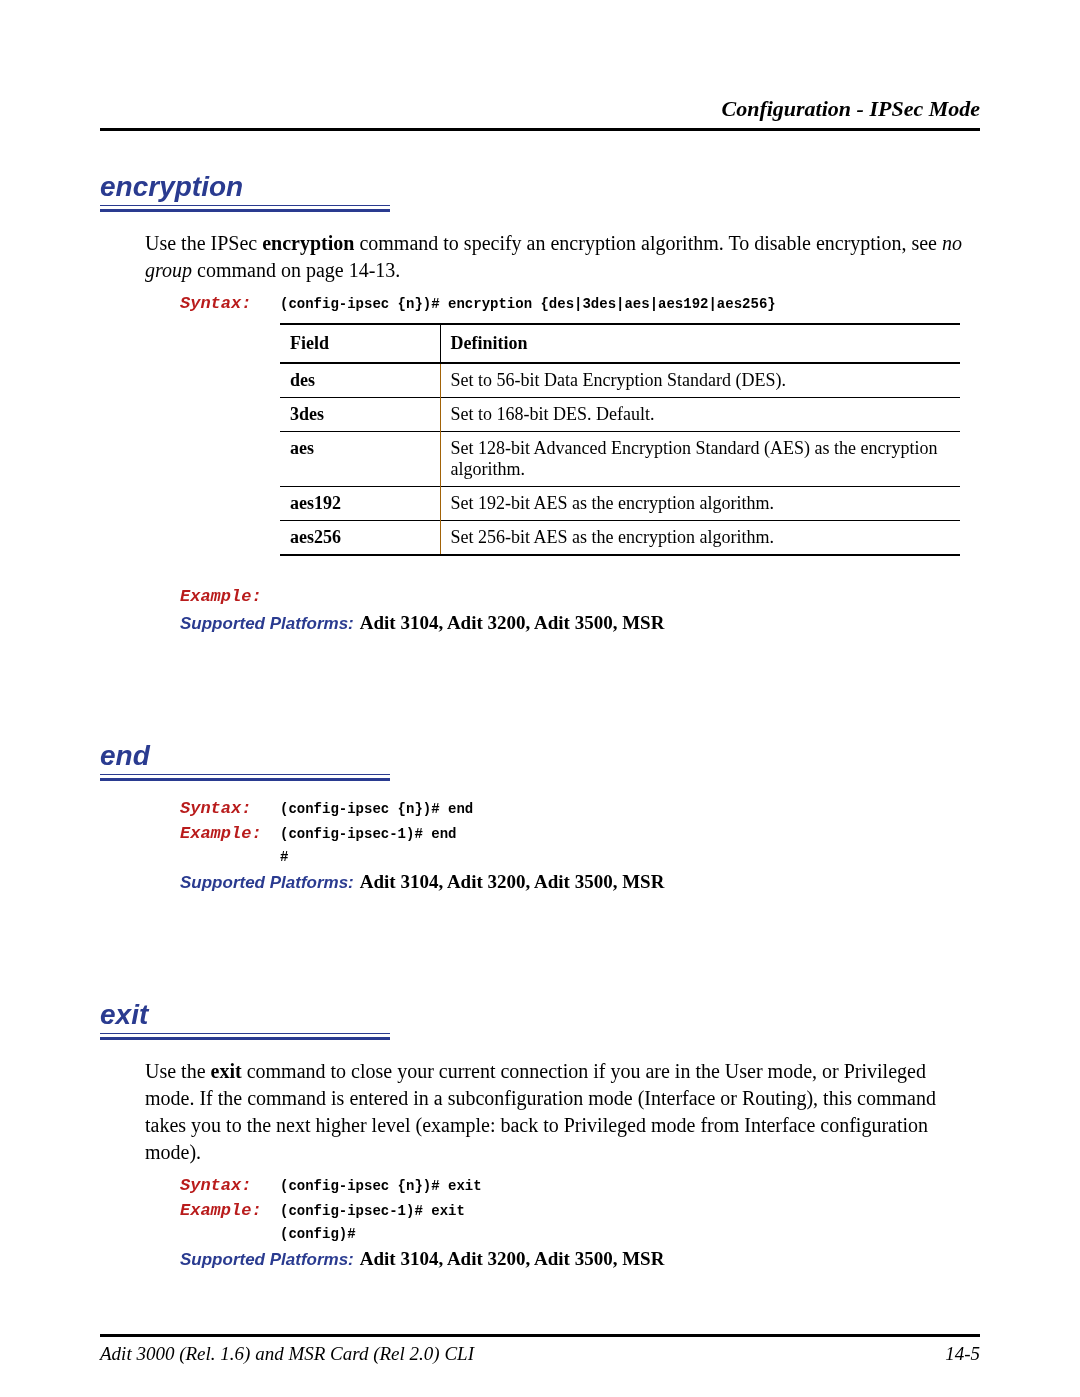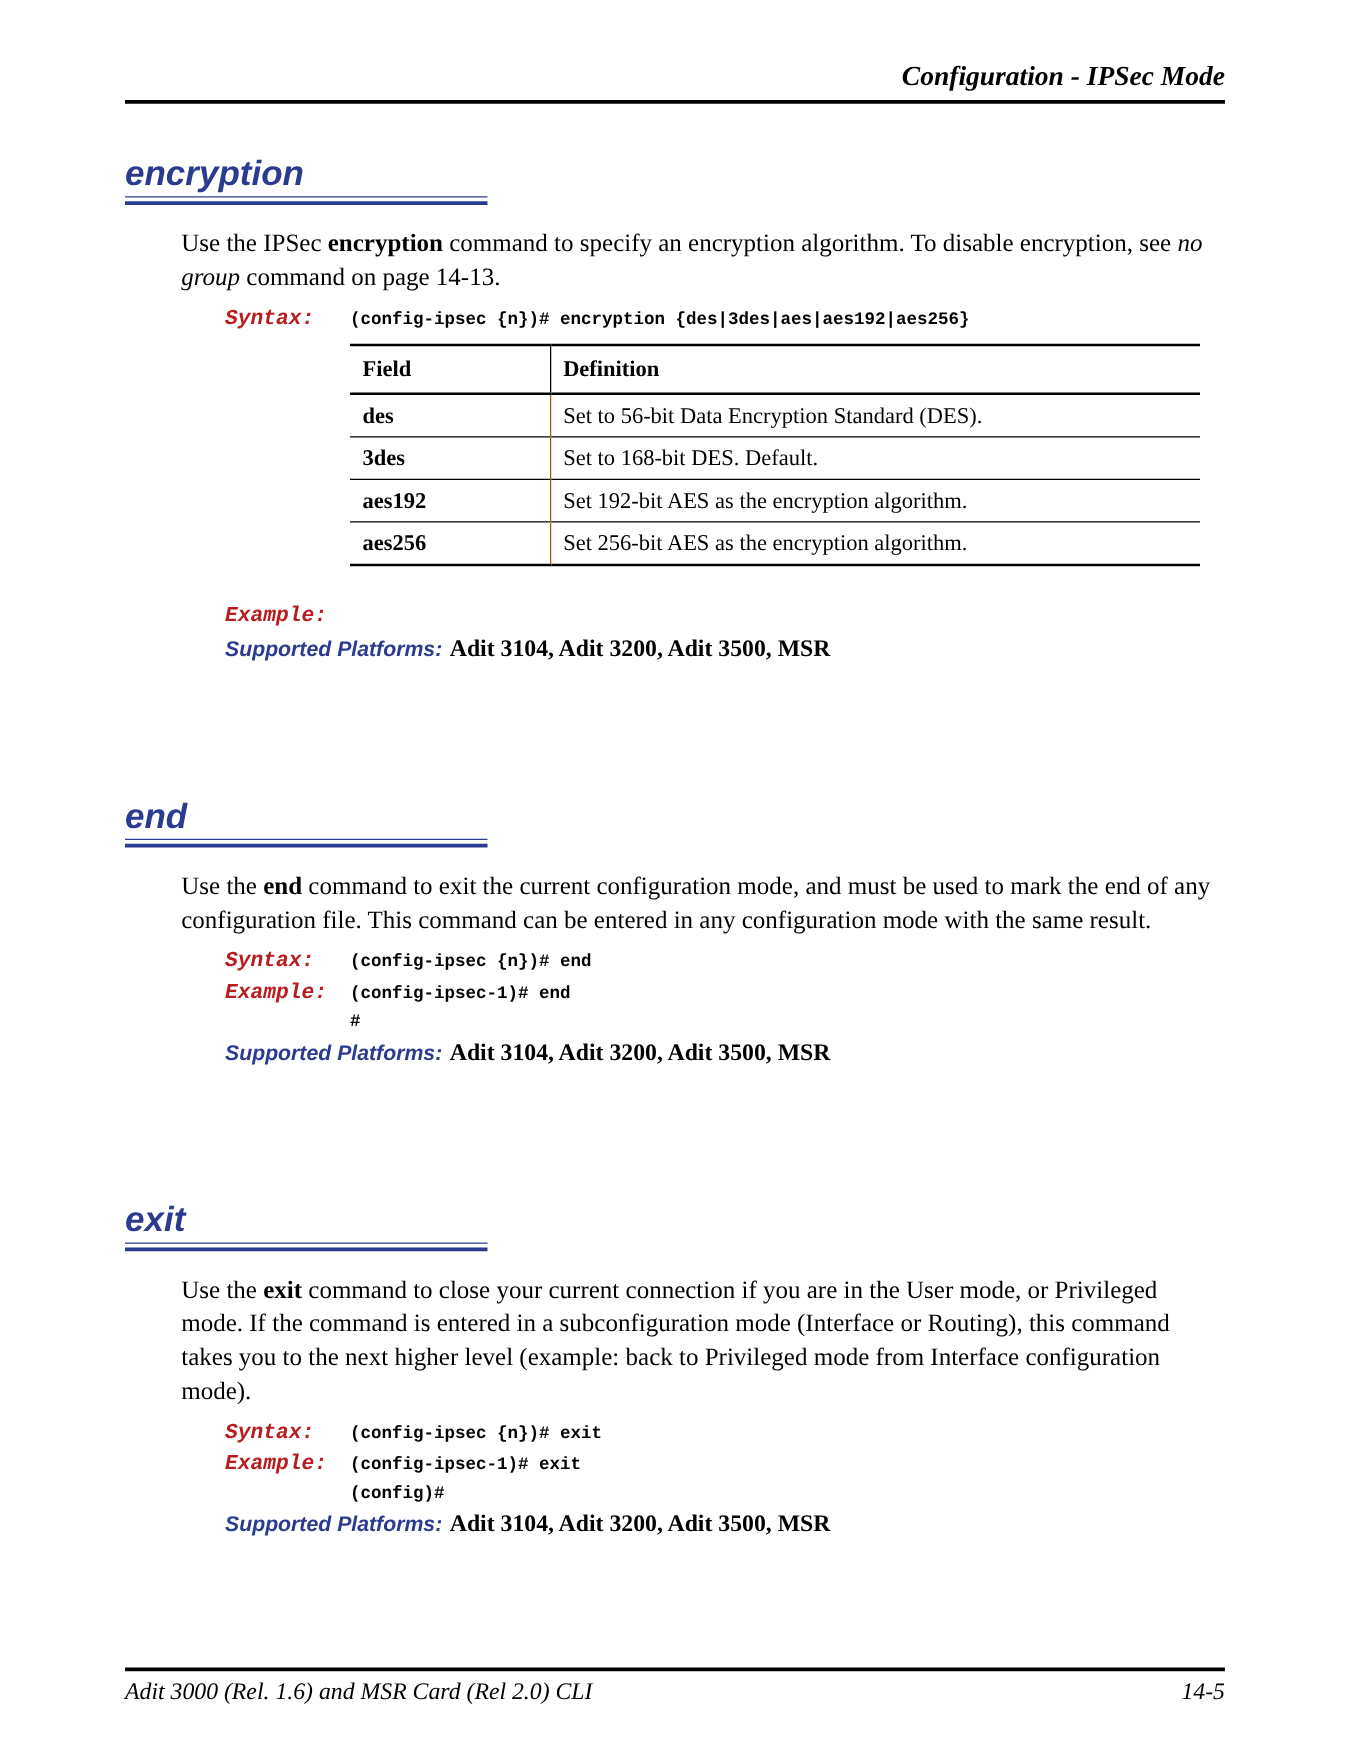--- a/index.html
+++ b/index.html
@@ -1,17 +1,17 @@
 <!DOCTYPE html>
 <html><head>
 <meta charset="utf-8">
 <style>
   * { box-sizing: border-box; margin: 0; padding: 0; }
   html, body { width: 1080px; height: 1397px; background: #fff; font-family: "Times New Roman", Times, serif; color: #000; }
-  .page { position: relative; width: 1080px; height: 1397px; padding: 48px 100px 40px 100px; }
+  .page { position: relative; width: 1080px; height: 1397px; padding: 96px 100px 40px 100px; }
   .running-header { text-align: right; font-style: italic; font-weight: bold; font-size: 22px; margin-bottom: 6px; font-family: "Times New Roman", Times, serif; }
   .thick-rule { border: none; border-top: 3px solid #000; margin-bottom: 18px; }
   .section-title { color: #2a3b90; font-family: Arial, Helvetica, sans-serif; font-weight: bold; font-style: italic; font-size: 28px; margin-top: 40px; margin-bottom: 2px; }
   .title-rule-wrap { margin-bottom: 18px; }
   .title-rule-thin { display: block; width: 290px; border-top: 1px solid #2a3b90; height: 4px; }
   .title-rule-thick { display: block; width: 290px; border-top: 3px solid #2a3b90; }
   .body-text { font-size: 20px; line-height: 1.35; margin: 0 0 10px 45px; font-family: "Times New Roman", Times, serif; }
   .body-text .cmd { font-weight: bold; }
   .body-text .ital { font-style: italic; }
   .kv-block { margin-left: 80px; font-size: 18px; }
@@ -68,20 +68,24 @@
       <tbody>
         <tr>
           <td>des</td>
           <td>Set to 56-bit Data Encryption Standard (DES).</td>
         </tr>
         <tr>
           <td>3des</td>
           <td>Set to 168-bit DES. Default.</td>
         </tr>
         <tr>
+          <td>aes</td>
+          <td>Set 128-bit Advanced Encryption Standard (AES) as the encryption algorithm.</td>
+        </tr>
+        <tr>
           <td>aes192</td>
           <td>Set 192-bit AES as the encryption algorithm.</td>
         </tr>
         <tr>
           <td>aes256</td>
           <td>Set 256-bit AES as the encryption algorithm.</td>
         </tr>
       </tbody>
     </table>
   </div>
@@ -97,23 +101,20 @@
   </div>
 
   <div class="spacer-lg"></div>
 
   <div class="section-title">end</div>
   <div class="title-rule-wrap">
     <span class="title-rule-thin"></span>
       <span class="title-rule-thick"></span>
   </div>
 
-  <p class="body-text">
-    <span>Use the </span><span class="cmd">end</span><span> command to exit the current configuration mode, and must be used to mark the end of any configuration file.  This command can be entered in any configuration mode with the same result.</span>
-  </p>
 
   <div class="kv-block">
     <div class="kv-row">
       <div class="kv-label">Syntax:</div>
       <div class="kv-value">(config-ipsec {n})# end</div>
     </div>
     <div class="kv-row">
       <div class="kv-label">Example:</div>
       <div class="kv-value">(config-ipsec-1)# end</div>
     </div>

